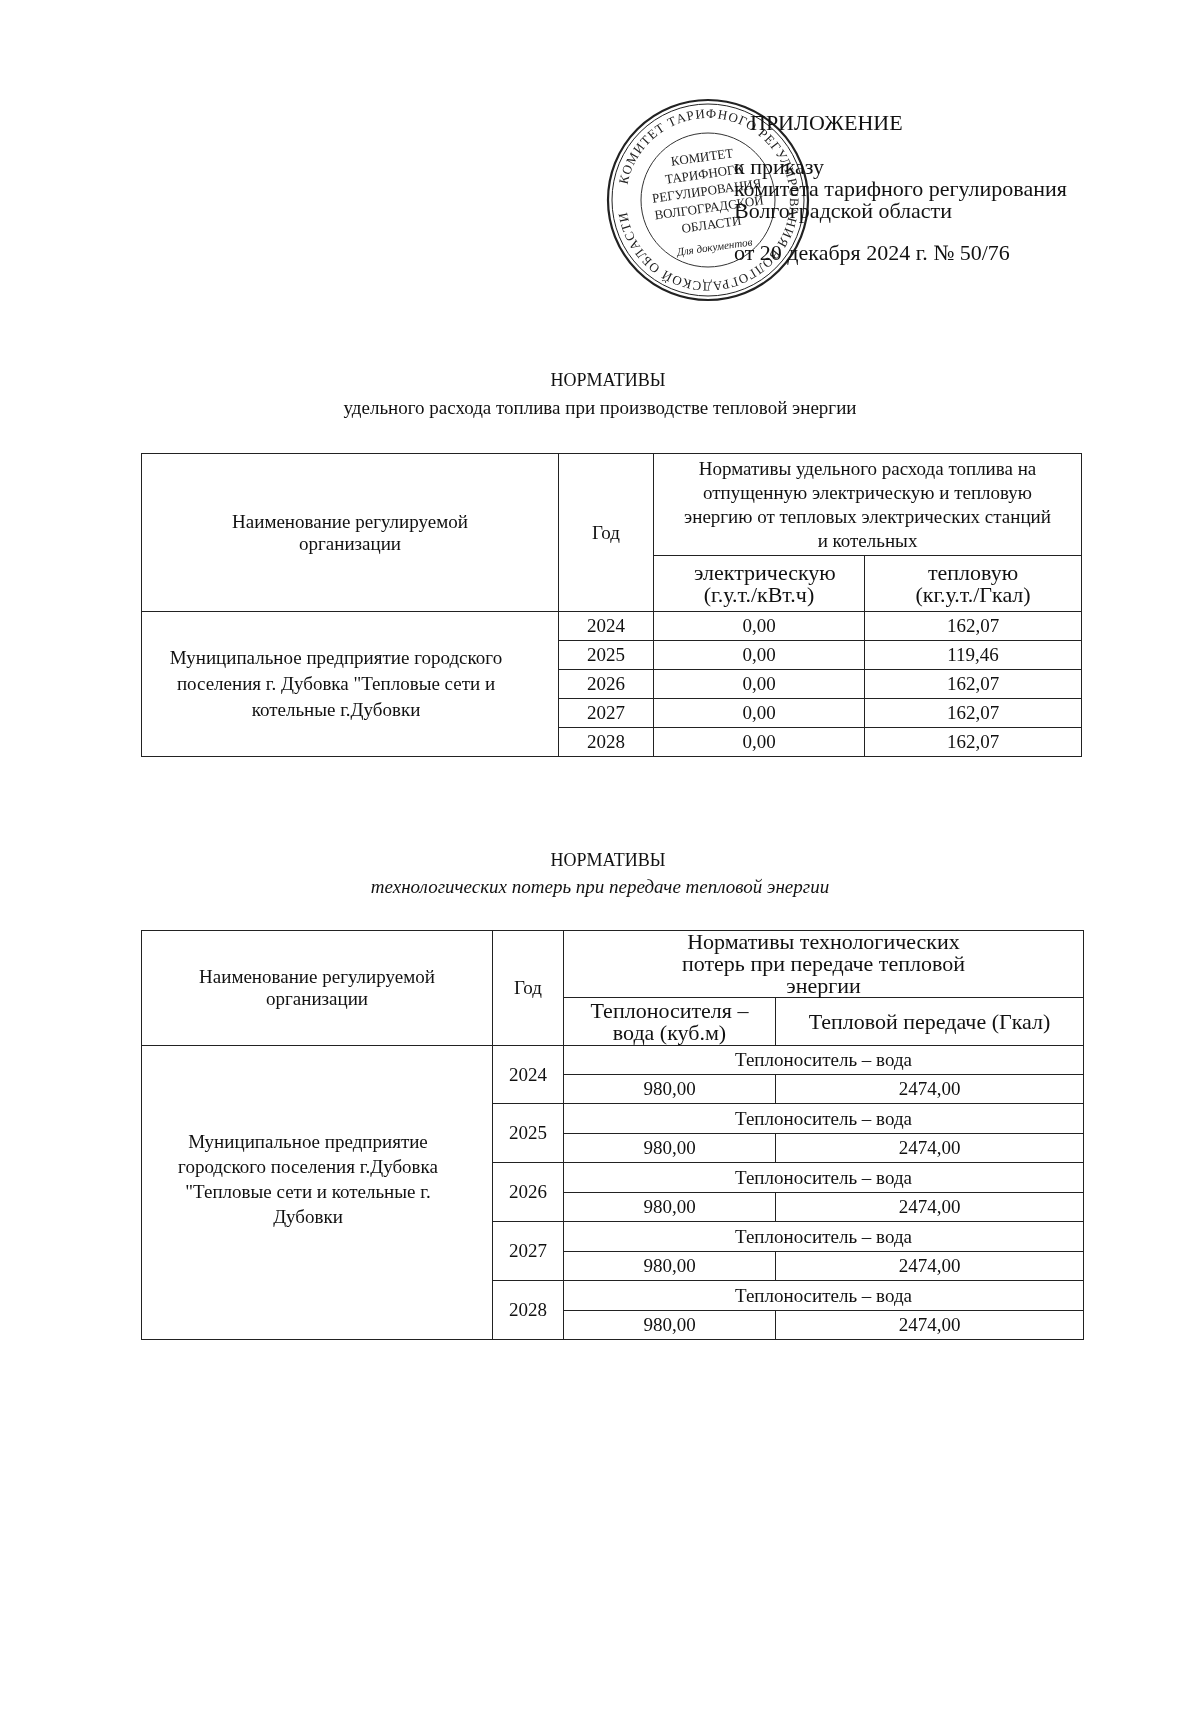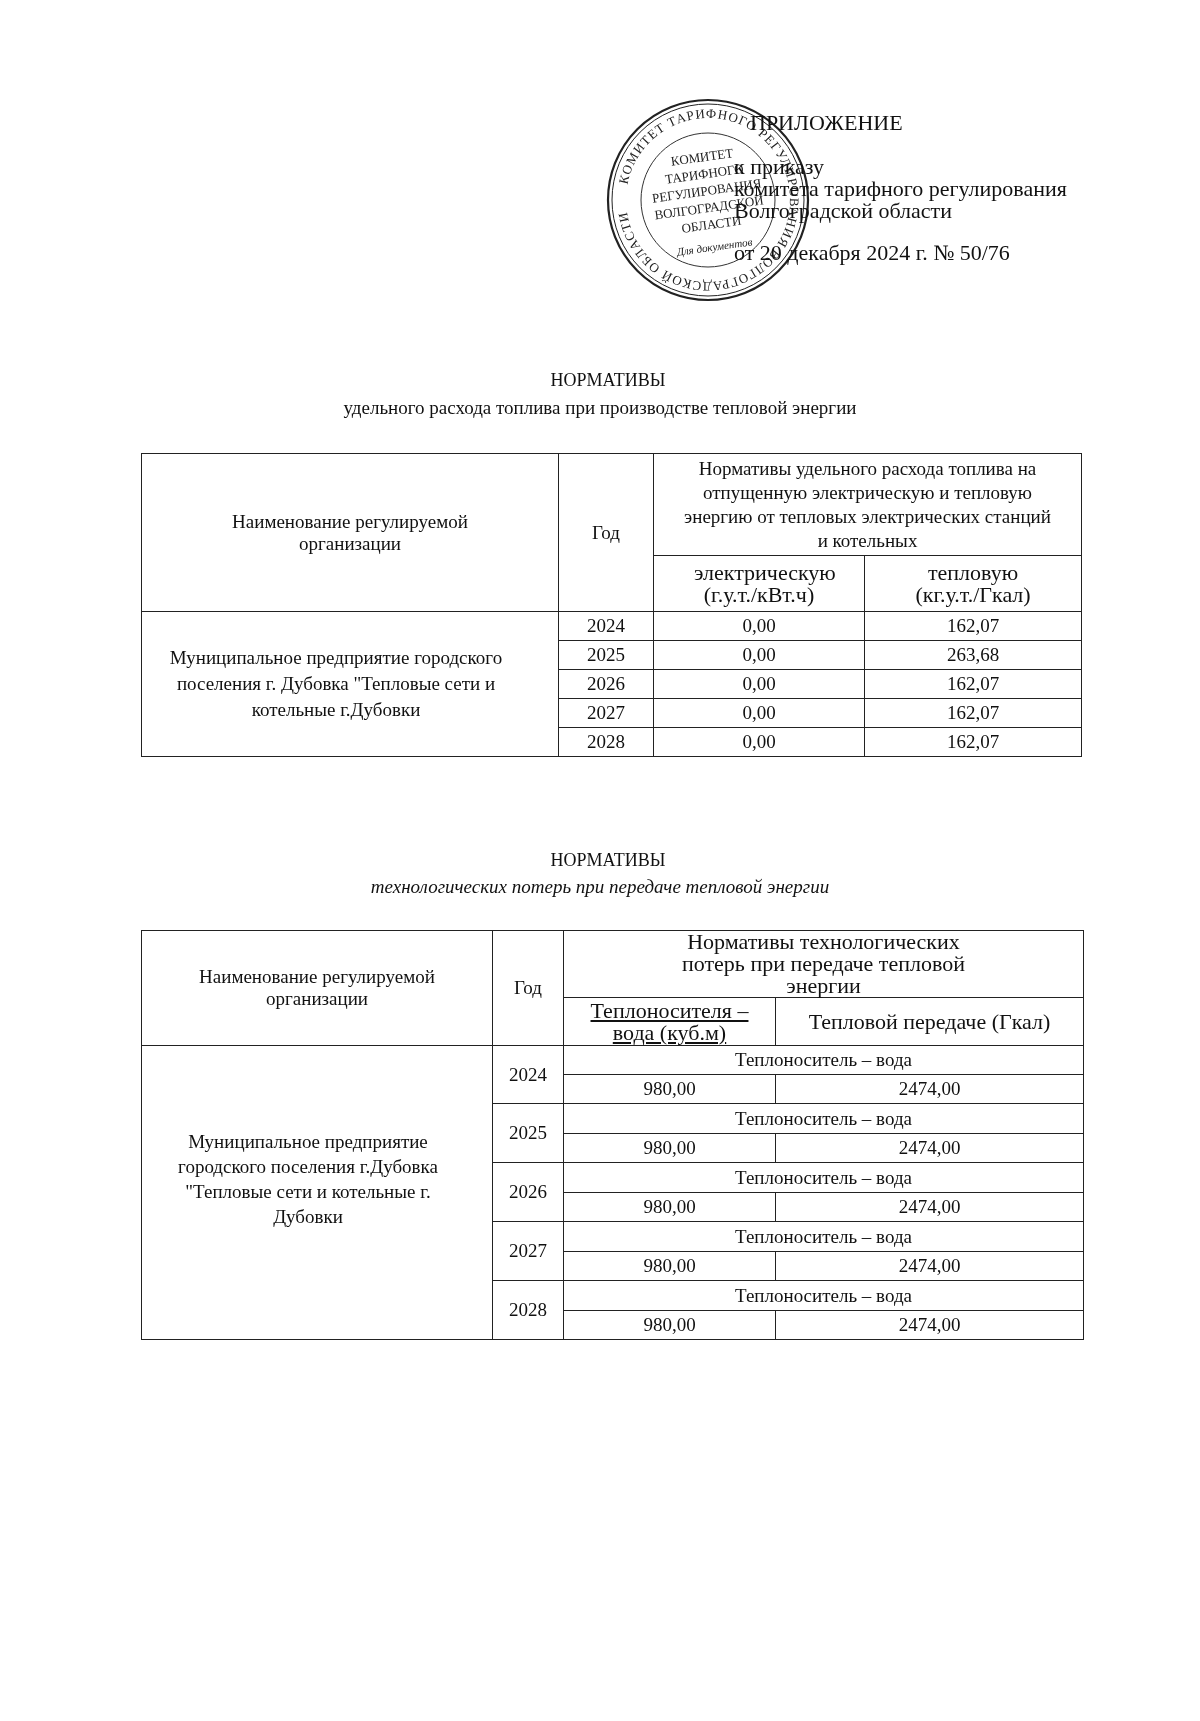--- a/index.html
+++ b/index.html
@@ -74,21 +74,21 @@
   </tr>
   <tr style="height:29px;">
     <td rowspan="5" class="org" style="line-height:26px; font-size:19px; padding-right:40px;">Муниципальное предприятие городского поселения г. Дубовка "Тепловые сети и котельные г.Дубовки</td>
     <td>2024</td>
     <td>0,00</td>
     <td>162,07</td>
   </tr>
   <tr style="height:29px;">
     <td>2025</td>
     <td>0,00</td>
-    <td>263,68</td>
+    <td>119,46</td>
   </tr>
   <tr style="height:29px;">
     <td>2026</td>
     <td>0,00</td>
     <td>162,07</td>
   </tr>
   <tr style="height:29px;">
     <td>2027</td>
     <td>0,00</td>
     <td>162,07</td>
@@ -111,21 +111,21 @@
       <col style="width:212px">
       <col style="width:308px">
   </colgroup>
   <tbody>
       <tr style="height:53px;">
     <td rowspan="2" style="padding:0 40px;">Наименование регулируемой организации</td>
     <td rowspan="2">Год</td>
     <td colspan="2" class="hdr-small" style="padding:0 90px;">Нормативы технологических потерь при передаче тепловой энергии</td>
   </tr>
   <tr style="height:48px;">
-    <td class="hdr-small" style="padding:0 24px;text-decoration:underline;">Теплоносителя – вода (куб.м)</td>
+    <td class="hdr-small" style="padding:0 24px;">Теплоносителя – вода (куб.м)</td>
     <td class="hdr-small">Тепловой передаче (Гкал)</td>
   </tr>
 
   <tr style="height:29px;">
     <td rowspan="10" class="org org-top" style="line-height:25px; padding-right:30px;">Муниципальное предприятие городского поселения г.Дубовка "Тепловые сети и котельные г. Дубовки</td>
     <td rowspan="2">2024</td>
     <td colspan="2">Теплоноситель – вода</td>
   </tr>
   <tr style="height:29px;">
     <td>980,00</td>

